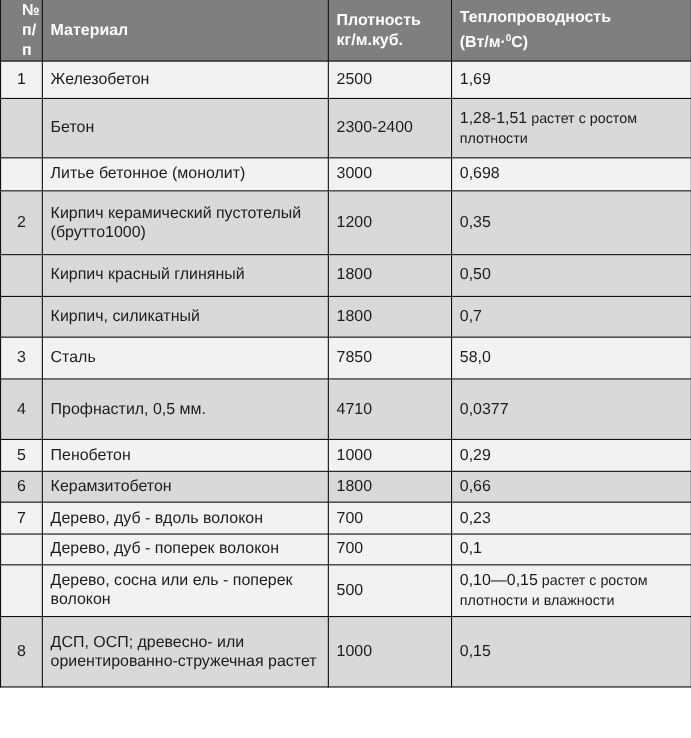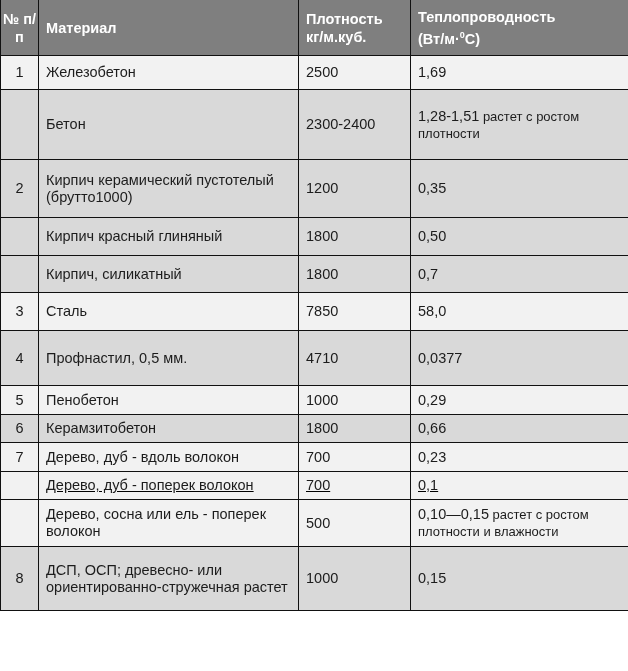--- a/index.html
+++ b/index.html
@@ -1,20 +1,20 @@
 <!DOCTYPE html>
 <html><head>
 <meta charset="utf-8">
 <style>
   html, body { margin:0; padding:0; background:#ffffff; }
   body { width:628px; height:671px; overflow:hidden; font-family:"Liberation Sans", sans-serif; }
   table { border-collapse:collapse; width:628px; table-layout:fixed; position:absolute; left:0; top:-1px; }
   td, th { border:1.5px solid #111; padding:0 7px; font-size:14.5px; color:#1c1c1c; vertical-align:middle; line-height:17px; }
   th { background:#7f7f7f; color:#ffffff; font-weight:bold; text-align:left; height:55px; line-height:18px; }
-  th.num { text-align:center; padding:0 2px;margin-left:40px; }
+  th.num { text-align:center; padding:0 19px;margin-left:40px; }
   td.num { text-align:center; padding:0 2px; }
   tr.light td { background:#f2f2f2; }
   tr.dark td { background:#d9d9d9; }
   .small { font-size:13px; }
   col.c1 { width:38px; } col.c2 { width:260px; } col.c3 { width:112px; } col.c4 { width:218px; }
 </style>
 </head>
 <body>
 
 <table>
@@ -35,25 +35,31 @@
       </th>
     </tr>
   </thead>
   <tbody id="tbody">
       <tr class="light" style="height: 34px;">
         <td class="num">1</td>
         <td>Железобетон</td>
         <td>2500</td>
         <td><span>1,69</span></td>
       </tr>
-      <tr class="dark" style="height: 70px;">
+      <tr class="dark" style="height: 54px;">
         <td class="num"></td>
         <td>Бетон</td>
         <td>2300-2400</td>
         <td><span>1,28-1,51</span><span class="small"> растет с ростом плотности</span></td>
+      </tr>
+      <tr class="light" style="height: 30px;">
+        <td class="num"></td>
+        <td>Литье бетонное (монолит)</td>
+        <td>3000</td>
+        <td><span>0,698</span></td>
       </tr>
       <tr class="dark" style="height: 58px;">
         <td class="num">2</td>
         <td>Кирпич керамический пустотелый (брутто1000)</td>
         <td>1200</td>
         <td><span>0,35</span></td>
       </tr>
       <tr class="dark" style="height: 38px;">
         <td class="num"></td>
         <td>Кирпич красный глиняный</td>
@@ -89,21 +95,21 @@
         <td>Керамзитобетон</td>
         <td>1800</td>
         <td><span>0,66</span></td>
       </tr>
       <tr class="light" style="height: 29px;">
         <td class="num">7</td>
         <td>Дерево, дуб - вдоль волокон</td>
         <td>700</td>
         <td><span>0,23</span></td>
       </tr>
-      <tr class="light" style="height: 28px; text-decoration: underline;">
+      <tr class="light" style="height: 28px;">
         <td class="num"></td>
         <td>Дерево, дуб - поперек волокон</td>
         <td>700</td>
         <td><span>0,1</span></td>
       </tr>
       <tr class="light" style="height: 47px; padding-left: 36px;">
         <td class="num"></td>
         <td>Дерево, сосна или ель - поперек волокон</td>
         <td>500</td>
         <td><span>0,10—0,15</span><span class="small"> растет с ростом плотности и влажности</span></td>

